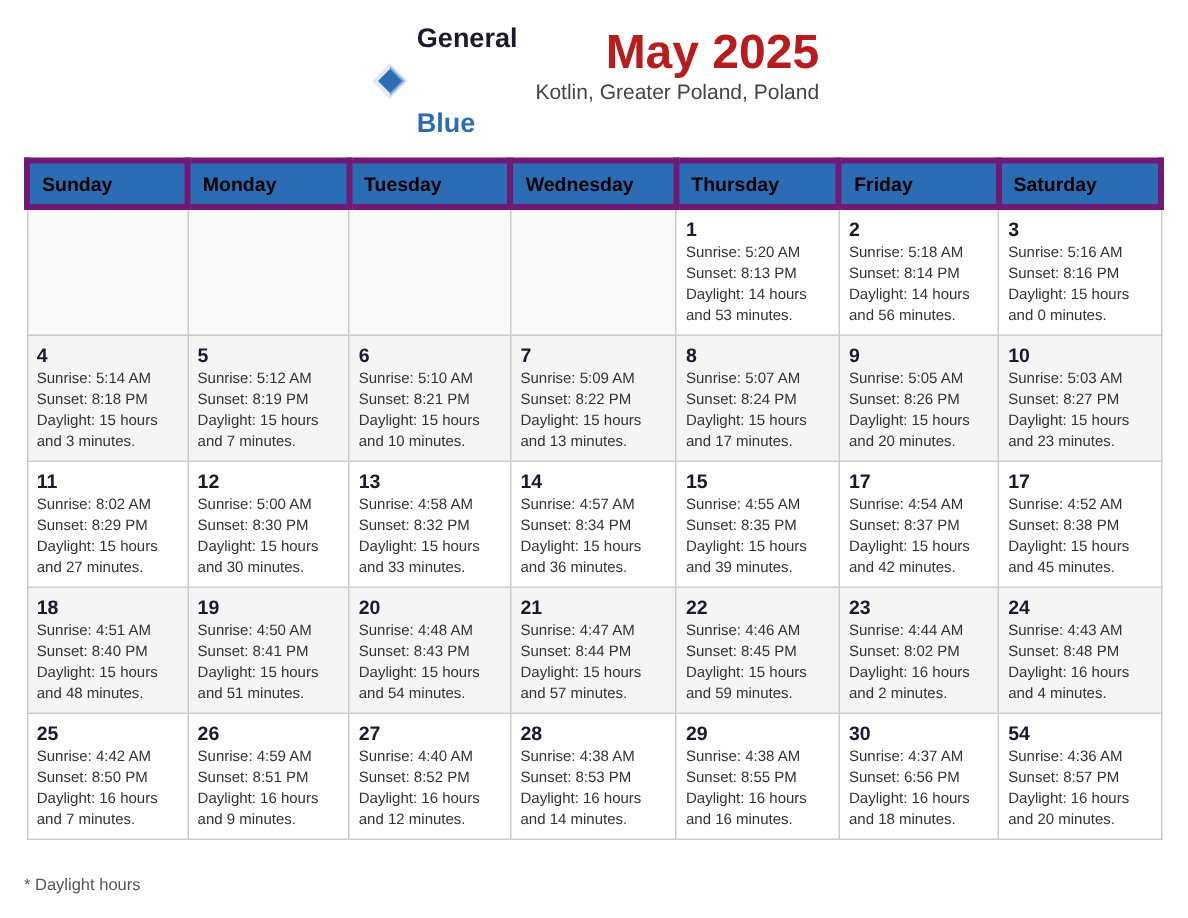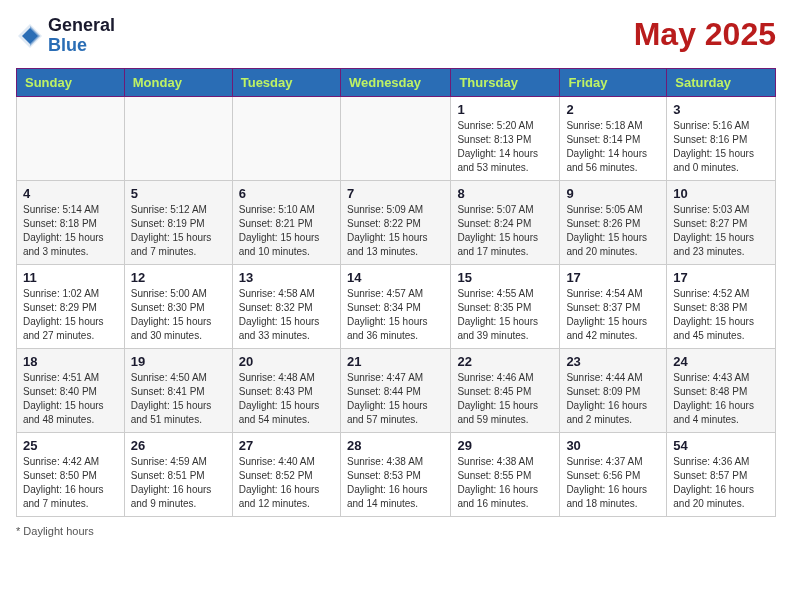--- a/index.html
+++ b/index.html
@@ -5,21 +5,21 @@
     * { box-sizing: border-box; margin: 0; padding: 0; }
     body {
       font-family: Arial, sans-serif;
       background: #fff;
       width: 792px;
       min-height: 612px;
       padding: 16px;
     }
     .header {
       display: flex;
-      justify-content: space-between;
+      justify-content: center;
       align-items: flex-start;
       margin-bottom: 12px;
       gap: 12px;
     }
     .logo {
       display: flex;
       align-items: center;
     }
     .logo-text {
       display: flex;
@@ -28,20 +28,21 @@
     }
     .logo-general {
       font-size: 18px;
       font-weight: bold;
       color: #1a1a2e;
     }
     .logo-blue {
       font-size: 18px;
       font-weight: bold;
       color: #2a6db5;
+      margin-top: 37px;
     }
     .logo-icon {
       width: 28px;
       height: 28px;
       margin-right: 4px;
     }
     .title-block {
       text-align: right;
     }
     .month-title {
@@ -53,25 +54,25 @@
       font-size: 14px;
       color: #444;
     }
     .calendar {
       width: 100%;
       border-collapse: collapse;
       border: 1px solid #ccc;
     }
     .calendar th {
       background-color: #2a6db5;
-      color: #bef264;
+      color: #000000;
       text-align: left;
       padding: 6px 8px;
       font-size: 13px;
-      border: 1px solid #701a75;
+      border: 4px solid #701a75;
     }
     .calendar td {
       vertical-align: top;
       padding: 5px 6px;
       border: 1px solid #ccc;
       width: 113px;
       min-height: 80px;
       font-size: 10.5px;
       color: #333;
       background: #fff;
@@ -91,21 +92,21 @@
     }
     .day-info {
       font-size: 10px;
       color: #333;
       line-height: 1.4;
     }
     .empty-cell {
       background: #f9f9f9 !important;
     }
     .footer-note {
-      margin-top: 8px;
+      margin-top: 24px;
       font-size: 11px;
       color: #555;
       text-align: left;
     }
   </style>
 </head>
 <body>
 
 <div class="header">
   <div class="logo">
@@ -114,20 +115,21 @@
       <polygon points="14,4 24,14 14,24" fill="#2a6db5" opacity="0.5"></polygon>
       <polygon points="14,6 22,14 14,22 6,14" fill="#2a6db5"></polygon>
     </svg>
     <div class="logo-text">
       <span class="logo-general">General</span>
       <span class="logo-blue">Blue</span>
     </div>
   </div>
   <div class="title-block">
     <div class="month-title">May 2025</div>
+    <div class="subtitle">Kotlin, Greater Poland, Poland</div>
   </div>
 </div>
 
 <table class="calendar">
   <thead>
     <tr>
     <th>Sunday</th>
         <th>Monday</th>
         <th>Tuesday</th>
         <th>Wednesday</th>
@@ -211,21 +213,21 @@
           <span class="day-num">10</span>
           <div class="day-info">Sunrise: 5:03 AM
 Sunset: 8:27 PM
 Daylight: 15 hours
 and 23 minutes.</div>
         </td>
       </tr>
       <tr>
         <td>
           <span class="day-num">11</span>
-          <div class="day-info">Sunrise: 1:02 AM
+          <div class="day-info">Sunrise: 8:02 AM
 Sunset: 8:29 PM
 Daylight: 15 hours
 and 27 minutes.</div>
         </td>
         <td>
           <span class="day-num">12</span>
           <div class="day-info">Sunrise: 5:00 AM
 Sunset: 8:30 PM
 Daylight: 15 hours
 and 30 minutes.</div>
@@ -298,21 +300,21 @@
         <td>
           <span class="day-num">22</span>
           <div class="day-info">Sunrise: 4:46 AM
 Sunset: 8:45 PM
 Daylight: 15 hours
 and 59 minutes.</div>
         </td>
         <td>
           <span class="day-num">23</span>
           <div class="day-info">Sunrise: 4:44 AM
-Sunset: 8:09 PM
+Sunset: 8:02 PM
 Daylight: 16 hours
 and 2 minutes.</div>
         </td>
         <td>
           <span class="day-num">24</span>
           <div class="day-info">Sunrise: 4:43 AM
 Sunset: 8:48 PM
 Daylight: 16 hours
 and 4 minutes.</div>
         </td>

